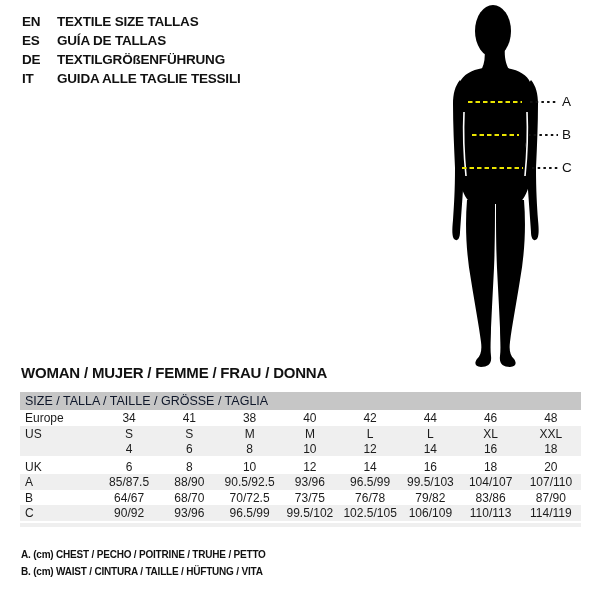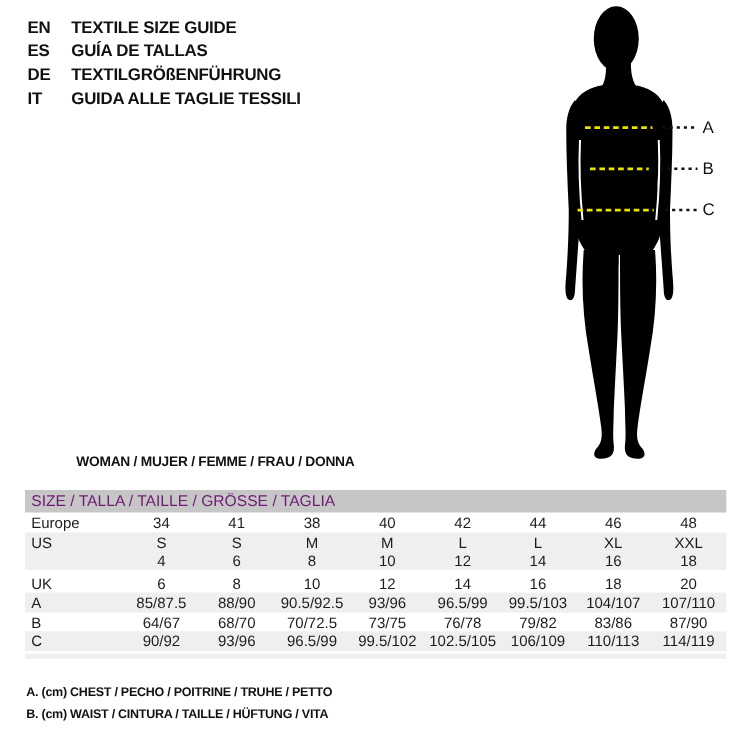--- a/index.html
+++ b/index.html
@@ -7,24 +7,24 @@
         font-family:"Liberation Sans",sans-serif;color:#111;}
   
   .lang-list{position:absolute;left:22px;top:12px;list-style:none;margin:0;padding:0;}
   .lang-list li{display:flex;height:19px;line-height:19px;font-size:13.5px;font-weight:700;letter-spacing:-0.2px;}
   .lang-list .code{width:35px;flex:0 0 35px;}
   
   .figure{position:absolute;left:420px;top:0;width:180px;height:375px;}
   .figure svg{position:absolute;left:0;top:0;}
   .mlabel{position:absolute;left:142px;width:20px;text-align:left;font-size:13.5px;line-height:16px;color:#111;}
   
-  .section-title{position:absolute;left:21px;top:364px;font-size:11px;font-weight:700;letter-spacing:-0.2px;margin-left:40px;}
+  .section-title{position:absolute;left:21px;top:364px;font-size:15px;font-weight:700;letter-spacing:-0.2px;}
   
   .size-table{position:absolute;left:20px;top:392px;width:561px;font-size:12px;color:#1c1c1c;}
-  .thead{height:18px;line-height:18px;background:#c6c6c6;padding-left:5px;font-size:12.5px;color:#701a75;}
+  .thead{height:18px;line-height:18px;background:#c6c6c6;padding-left:5px;font-size:12.5px;color:#0f172a;}
   .trow{display:flex;align-items:center;}
   .trow.shaded{background:#efefef;}
   .trow:nth-child(1){height:16px;}
   .trow:nth-child(2){height:15px;}
   .trow:nth-child(3){height:15px;}
   .trow:nth-child(4){height:18px;align-items:flex-end;}
   .trow:nth-child(5){height:16px;}
   .trow:nth-child(6){height:15px;}
   .trow:nth-child(7){height:16px;}
   .rlabel{flex:0 0 74px;padding-left:5px;}
@@ -35,21 +35,21 @@
   .legend div{height:17px;line-height:17px;font-size:10px;font-weight:700;letter-spacing:-0.2px;}
 </style>
 </head>
 <body>
 
 <div class="page">
 
   <ul class="lang-list">
     <li>
       <span class="code">EN</span>
-      <span>TEXTILE SIZE GUIDE</span>
+      <span>TEXTILE SIZE TALLAS</span>
       </li>
     <li>
       <span class="code">ES</span>
       <span>GUÍA DE TALLAS</span>
       </li>
     <li>
       <span class="code">DE</span>
       <span>TEXTILGRÖßENFÜHRUNG</span>
       </li>
     <li>

